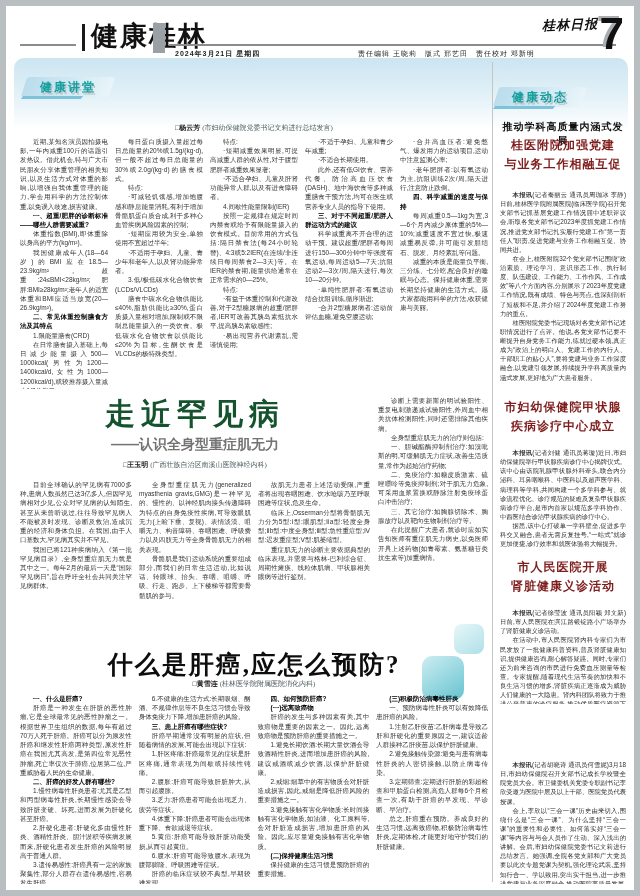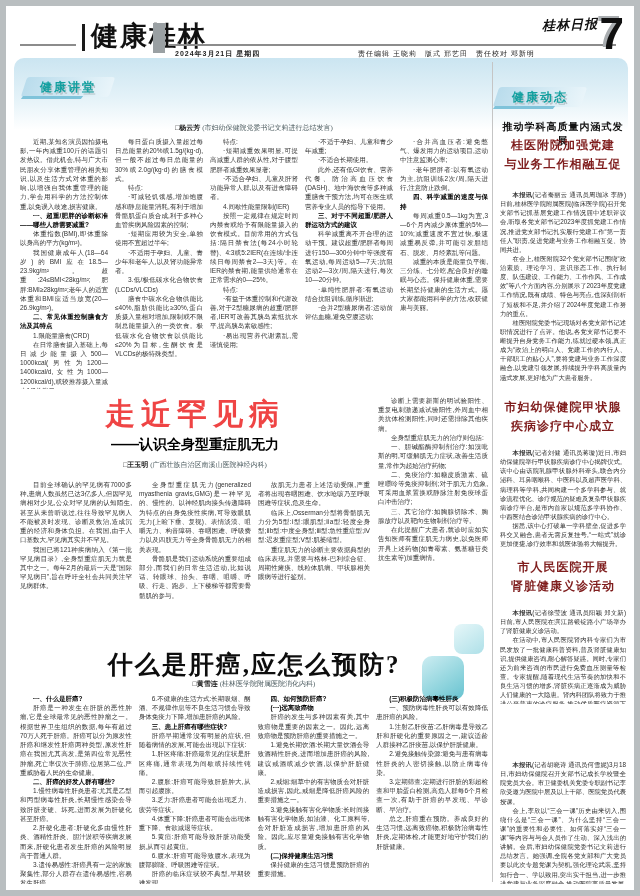--- a/index.html
+++ b/index.html
@@ -45,22 +45,22 @@
   .para.hd{font-weight:700;color:#000;}
 
   .a1-badge{position:absolute;left:10px;top:6px;margin-top:12px;}
   .a1-title{position:absolute;left:0;top:30px;width:100%;text-align:center;font-size:23px;
             font-weight:800;letter-spacing:1px;color:#0d0d0d;}
   .a1-byline{position:absolute;left:0;top:65px;width:100%;}
   .a1-cols{position:absolute;left:0;top:79px;width:100%;height:252px;}
 
   .art2{position:absolute;left:0;top:336px;width:100%;height:252px;}
   .a2-title{position:absolute;left:0;top:0;width:350px;text-align:center;font-size:30px;font-weight:800;
-            letter-spacing:6px;color:#ef4444;font-family:"Liberation Serif",serif;}
-  .a2-sub{position:absolute;left:0;top:42px;width:350px;text-align:center;font-size:14px;font-weight:700;color:#000000;}
+            letter-spacing:6px;color:#14532d;font-family:"Liberation Serif",serif;}
+  .a2-sub{position:absolute;left:0;top:42px;width:350px;text-align:center;font-size:14px;font-weight:700;color:#737373;}
   .a2-byline{position:absolute;left:0;top:66px;width:350px;}
   .a2-cols3{position:absolute;left:0;top:86px;width:350px;height:164px;}
   .a2-col4{position:absolute;left:358px;top:2px;width:110px;height:248px;overflow:hidden;
            text-align:justify;font-size:6.5px;line-height:1.42;color:#333;}
 
   .deco{position:absolute;right:0;top:566px;width:68px;height:80px;z-index:0;}
   .deco-big{position:absolute;left:2px;bottom:4px;width:42px;height:44px;border-radius:10px;
             background:linear-gradient(145deg,#cdedf2 0%,#8fd4dd 60%,#66c2d0 100%);}
   .deco-small{position:absolute;right:4px;top:0;width:30px;height:30px;border-radius:8px;
             background:linear-gradient(145deg,#e7f7f9,#aee0e8);}

